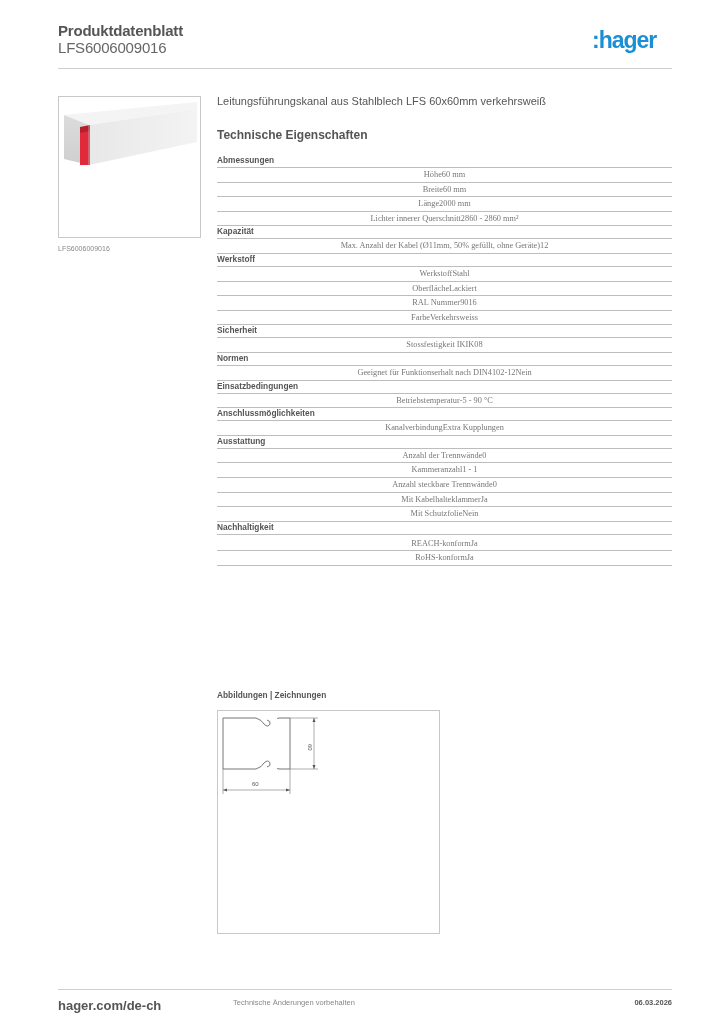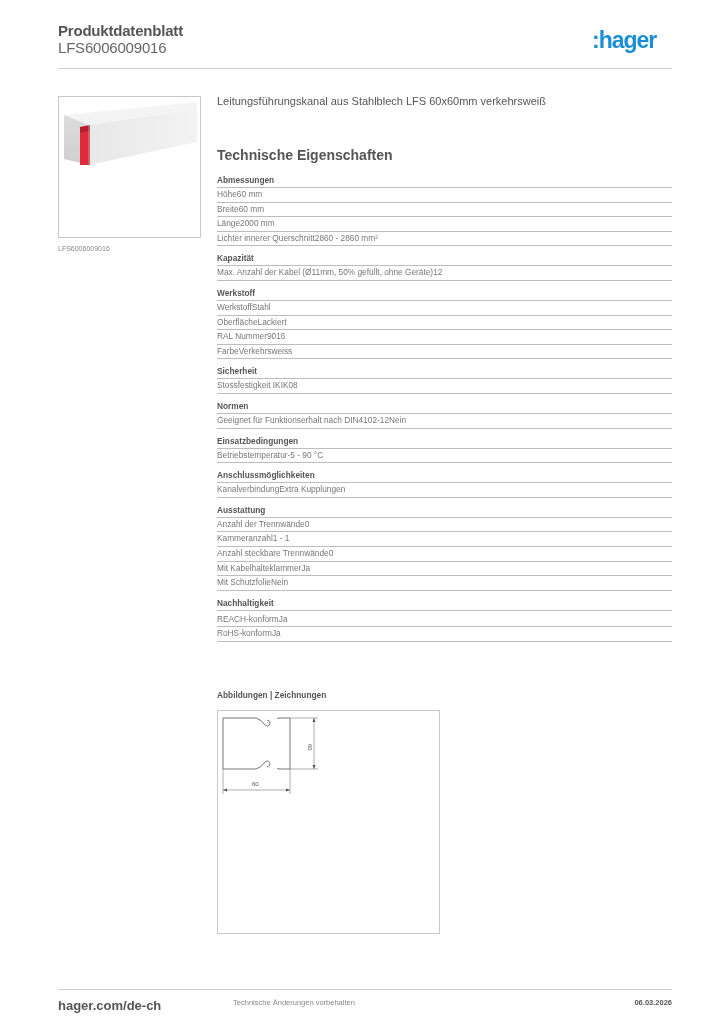--- a/index.html
+++ b/index.html
@@ -9,25 +9,25 @@
   .hdr-title { position: absolute; left: 58px; top: 22px; font-size: 15px; font-weight: bold; color: #555; letter-spacing: -0.2px; }
   .hdr-code { position: absolute; left: 58px; top: 39px; font-size: 15px; color: #666; letter-spacing: -0.2px; }
   .logo { position: absolute; left: 592px; top: 27px; font-size: 23px; font-weight: bold; color: #1a8fd6; letter-spacing: -1px; }
   .hdr-rule { position: absolute; left: 58px; top: 68px; width: 614px; height: 1px; background: #cfcfcf; }
 
   .img-box { position: absolute; left: 58px; top: 96px; width: 143px; height: 142px; border: 1px solid #c8c8c8; background: #fff; overflow: hidden; }
   .img-caption { position: absolute; left: 58px; top: 245px; font-size: 7px; color: #888; }
 
   .main { position: absolute; left: 217px; top: 96px; width: 455px; }
   .prod-desc { font-size: 11px; font-weight: normal; color: #555; height: 34px; line-height: 10px; }
-  .tech-title { font-size: 14px; font-weight: bold; color: #555; height: 25px; line-height: 10px; margin-top: 20px; }
-
-  .section { margin-bottom: 7px; }
+  .tech-title { font-size: 12px; font-weight: bold; color: #555; height: 25px; line-height: 10px; }
+
+  .section { margin-bottom: 0; }
   .sec-title { font-size: 8.3px; font-weight: bold; color: #555; line-height: 11px; padding-bottom: 1px; border-bottom: 1px solid #bdbdbd; }
-  .row { display: flex; justify-content: flex-start; font-size: 8.3px; color: #777; height: 14.6px; line-height: 13.6px; border-bottom: 1px solid #bdbdbd; }
+  .row { display: flex; justify-content: center; font-size: 8.3px; color: #777; height: 14.6px; line-height: 13.6px; border-bottom: 1px solid #bdbdbd; font-family: Liberation Serif, serif; }
   .row .v { color: #777; text-align: right; }
 
   .fig-title { position: absolute; left: 217px; top: 690px; font-size: 8.3px; font-weight: bold; color: #555; }
   .fig-box { position: absolute; left: 217px; top: 710px; width: 223px; height: 224px; border: 1px solid #c8c8c8; }
 
   .ftr-rule { position: absolute; left: 58px; top: 989px; width: 614px; height: 1px; background: #cfcfcf; }
   .ftr-left { position: absolute; left: 58px; top: 998px; font-size: 13px; font-weight: bold; color: #555; }
   .ftr-mid { position: absolute; left: 0; width: 588px; top: 998px; text-align: center; font-size: 7.5px; color: #888; }
   .ftr-right { position: absolute; right: 52px; top: 998px; font-size: 7.5px; font-weight: bold; color: #555; }
 </style>

